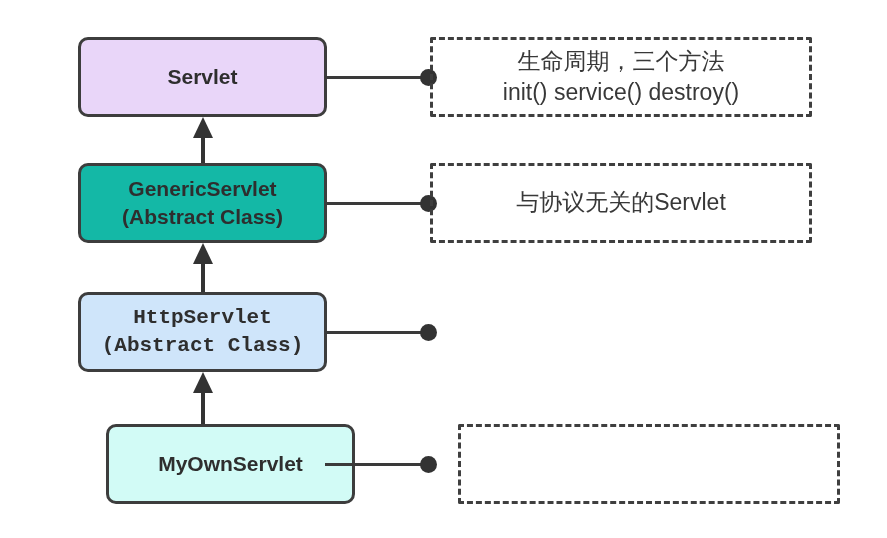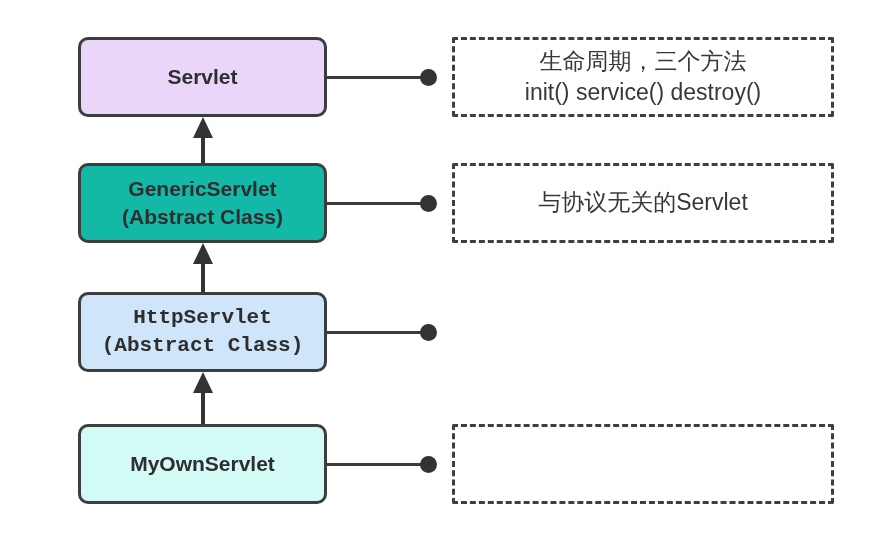--- a/index.html
+++ b/index.html
@@ -28,21 +28,21 @@
     font-weight: bold;
     font-size: 21px;
     line-height: 1.32;
     color: #2e2e2e;
     text-align: center;
   }
 
   
   .note-box {
     position: absolute;
-    left: 452px;
+    left: 430px;
     width: 382px;
     height: 80px;
     border: 3px dashed #3f3f3f;
     border-radius: 2px;
     display: flex;
     flex-direction: column;
     justify-content: center;
     align-items: center;
     font-size: 23px;
     line-height: 1.35;
@@ -78,21 +78,21 @@
     position: absolute;
     left: 193px;
     width: 0;
     height: 0;
     border-left: 10px solid transparent;
     border-right: 10px solid transparent;
     border-bottom: 21px solid #333333;
   }
 
   
-  .r1 { top: 37px; }  .r2 { top: 163px; }  .r3 { top: 292px; }  .r4 { top: 424px; }
+  .r1 { top: 37px; }  .r2 { top: 163px; }  .r3 { top: 292px; }  .r4 { top: 424px; margin-left: 28px; }
   .c1 { top: 76px; }  .c2 { top: 202px; }  .c3 { top: 331px; }  .c4 { top: 463px; }
   .d1 { top: 69px; }  .d2 { top: 195px; }  .d3 { top: 324px; }  .d4 { top: 456px; }
 
   .g1-head { top: 117px; } .g1-line { top: 135px; height: 30px; }
   .g2-head { top: 243px; } .g2-line { top: 261px; height: 33px; }
   .g3-head { top: 372px; } .g3-line { top: 390px; height: 36px; }
 </style>
 </head>
 <body>
 

